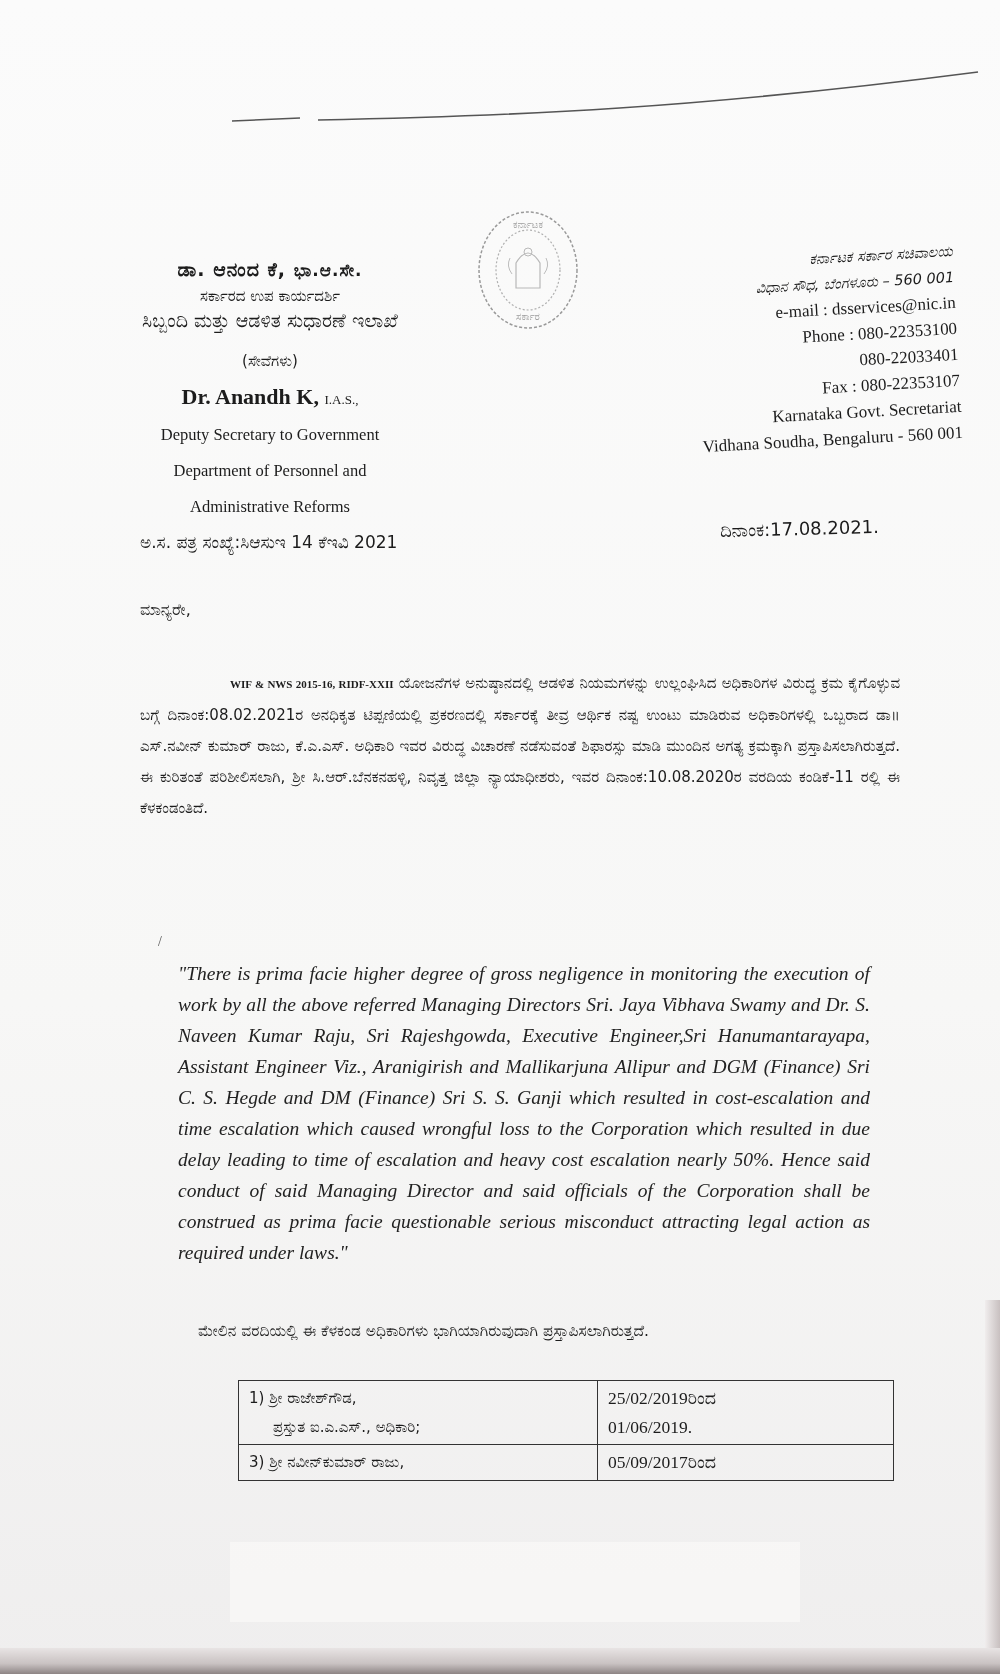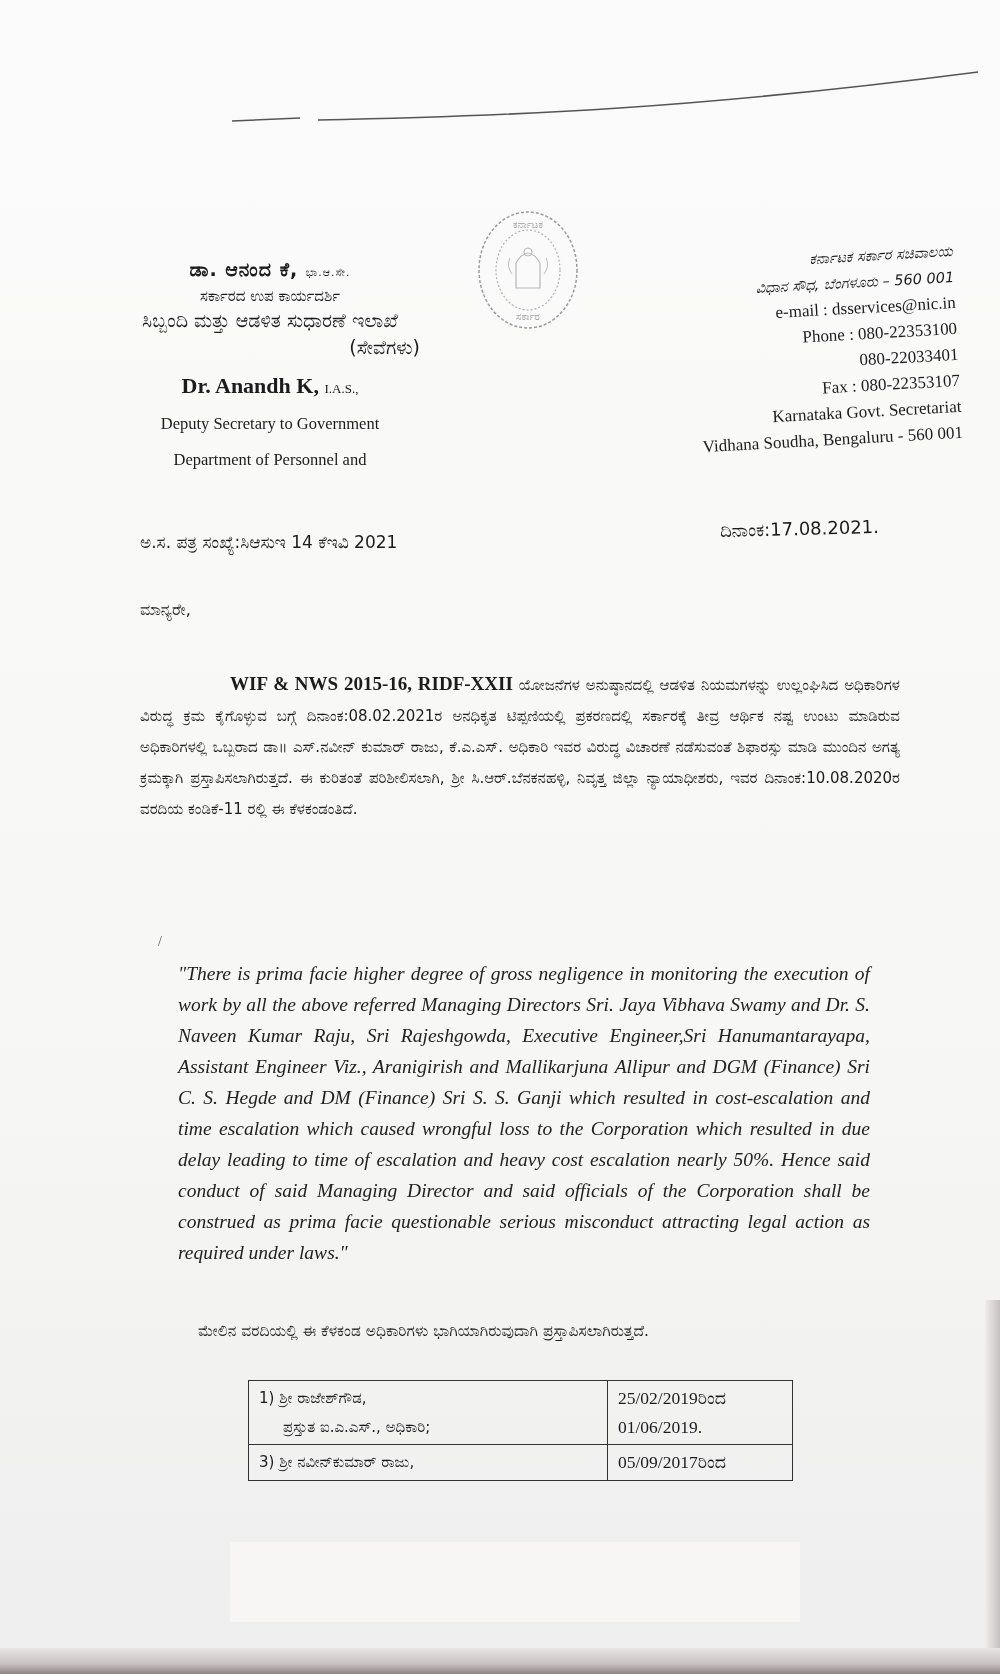--- a/index.html
+++ b/index.html
@@ -19,24 +19,24 @@
   }
   .right-edge {
     position: absolute; left: 985px; top: 1300px; width: 15px; height: 374px;
     background: linear-gradient(90deg, #f0eded, #c8c0c0);
   }
   .top-line { position: absolute; left: 0; top: 0; width: 1000px; height: 140px; }
   .abs { position: absolute; }
   .kn { font-family: "DejaVu Sans", sans-serif; }
   .left-head { left: 120px; top: 258px; width: 300px; text-align: center; }
   .left-head .k1 { font-size: 19px; font-weight: bold; letter-spacing: 1px; }
-  .left-head .k1 small { font-size: 11px; font-weight: normal; }
+  .left-head .k1 small { font-size: 17px; font-weight: bold; }
   .left-head .k2 { font-size: 15px; margin-top: 6px; }
   .left-head .k3 { font-size: 19px; margin-top: 4px; }
-  .left-head .k4 { font-size: 19px; margin-top: 4px; text-align: right; }
+  .left-head .k4 { font-size: 15px; margin-top: 20px; }
   .left-head .e1 { font-size: 22px; font-weight: bold; margin-top: 14px; }
   .left-head .e1 small { font-size: 13px; font-weight: normal; margin-top: 36px; }
   .left-head .e2 { font-size: 16.5px; margin-top: 13px; line-height: 23px; }
 
   .emblem { left: 476px; top: 208px; width: 104px; height: 124px; }
 
   .right-head {
     left: 632px; top: 238px; width: 320px; text-align: right;
     transform: rotate(-3.2deg); transform-origin: right top;
   }
@@ -46,35 +46,35 @@
   .ref { left: 140px; top: 532px; font-size: 17px; }
   .date { left: 720px; top: 518px; font-size: 18px; transform: rotate(-1.5deg); }
 
   .salutation { left: 140px; top: 600px; font-size: 16px; }
 
   .para {
     left: 140px; top: 668px; width: 760px; font-size: 15px;
     line-height: 31px; text-align: justify;
   }
   .para .lead { padding-left: 90px; }
-  .para .latin { font-family: "Liberation Serif", serif; font-size: 19px; }
+  .para .latin { font-family: "Liberation Serif", serif; font-size: 11px; }
   .para .latin b { font-weight: bold; }
 
   .quote {
     left: 178px; top: 958px; width: 692px;
     font-family: "Liberation Serif", serif; font-style: italic;
     font-size: 19.5px; line-height: 31px; text-align: justify;
     color: #222;
   }
   .mark { left: 158px; top: 934px; font-size: 14px; color: #555; }
 
   .summary { left: 198px; top: 1322px; font-size: 15.5px; }
 
   table.officers {
-    position: absolute; left: 248px; top: 1380px; width: 545px;
+    position: absolute; left: 238px; top: 1380px; width: 656px;
     border-collapse: collapse; font-size: 15px;
   }
   table.officers td {
     border: 1.2px solid #333; padding: 3px 8px 2px 10px; vertical-align: top;
     line-height: 29px;
   }
   table.officers td.name { width: 340px; }
   table.officers td.period { font-family: "Liberation Serif", serif; font-size: 17.5px; }
   table.officers .sub { padding-left: 24px; }
   .cut-row td { height: 30px; }
@@ -100,20 +100,21 @@
     </div>
     <div class="k2 kn">ಸರ್ಕಾರದ ಉಪ ಕಾರ್ಯದರ್ಶಿ</div>
     <div class="k3 kn">ಸಿಬ್ಬಂದಿ ಮತ್ತು ಆಡಳಿತ ಸುಧಾರಣೆ ಇಲಾಖೆ</div>
     <div class="k4 kn">(ಸೇವೆಗಳು)</div>
     <div class="e1">
       <span>Dr. Anandh K,</span>
       <small>I.A.S.,</small>
     </div>
     <div class="e2">Deputy Secretary to Government</div>
     <div class="e2">Department of Personnel and</div>
+    <div class="e2">Administrative Reforms</div>
   </div>
 
   <div class="abs emblem">
     <svg width="104" height="124" viewBox="0 0 104 124">
       <ellipse cx="52" cy="62" rx="49" ry="58" fill="none" stroke="#9a9a9a" stroke-width="1.5" stroke-dasharray="3 2"></ellipse>
       <ellipse cx="52" cy="62" rx="32" ry="40" fill="none" stroke="#b0b0b0" stroke-width="1.2" stroke-dasharray="2 2"></ellipse>
       <path d="M40 80 L40 55 Q52 35 64 55 L64 80 Z" fill="none" stroke="#b8b8b8" stroke-width="1.2"></path>
       <circle cx="52" cy="44" r="4" fill="none" stroke="#b8b8b8" stroke-width="1"></circle>
       <path d="M36 66 Q30 58 34 50 M68 66 Q74 58 70 50" fill="none" stroke="#bdbdbd" stroke-width="1"></path>
       <text x="52" y="20" font-size="10" text-anchor="middle" fill="#9b9b9b" font-family="DejaVu Sans, sans-serif">ಕರ್ನಾಟಕ</text>

